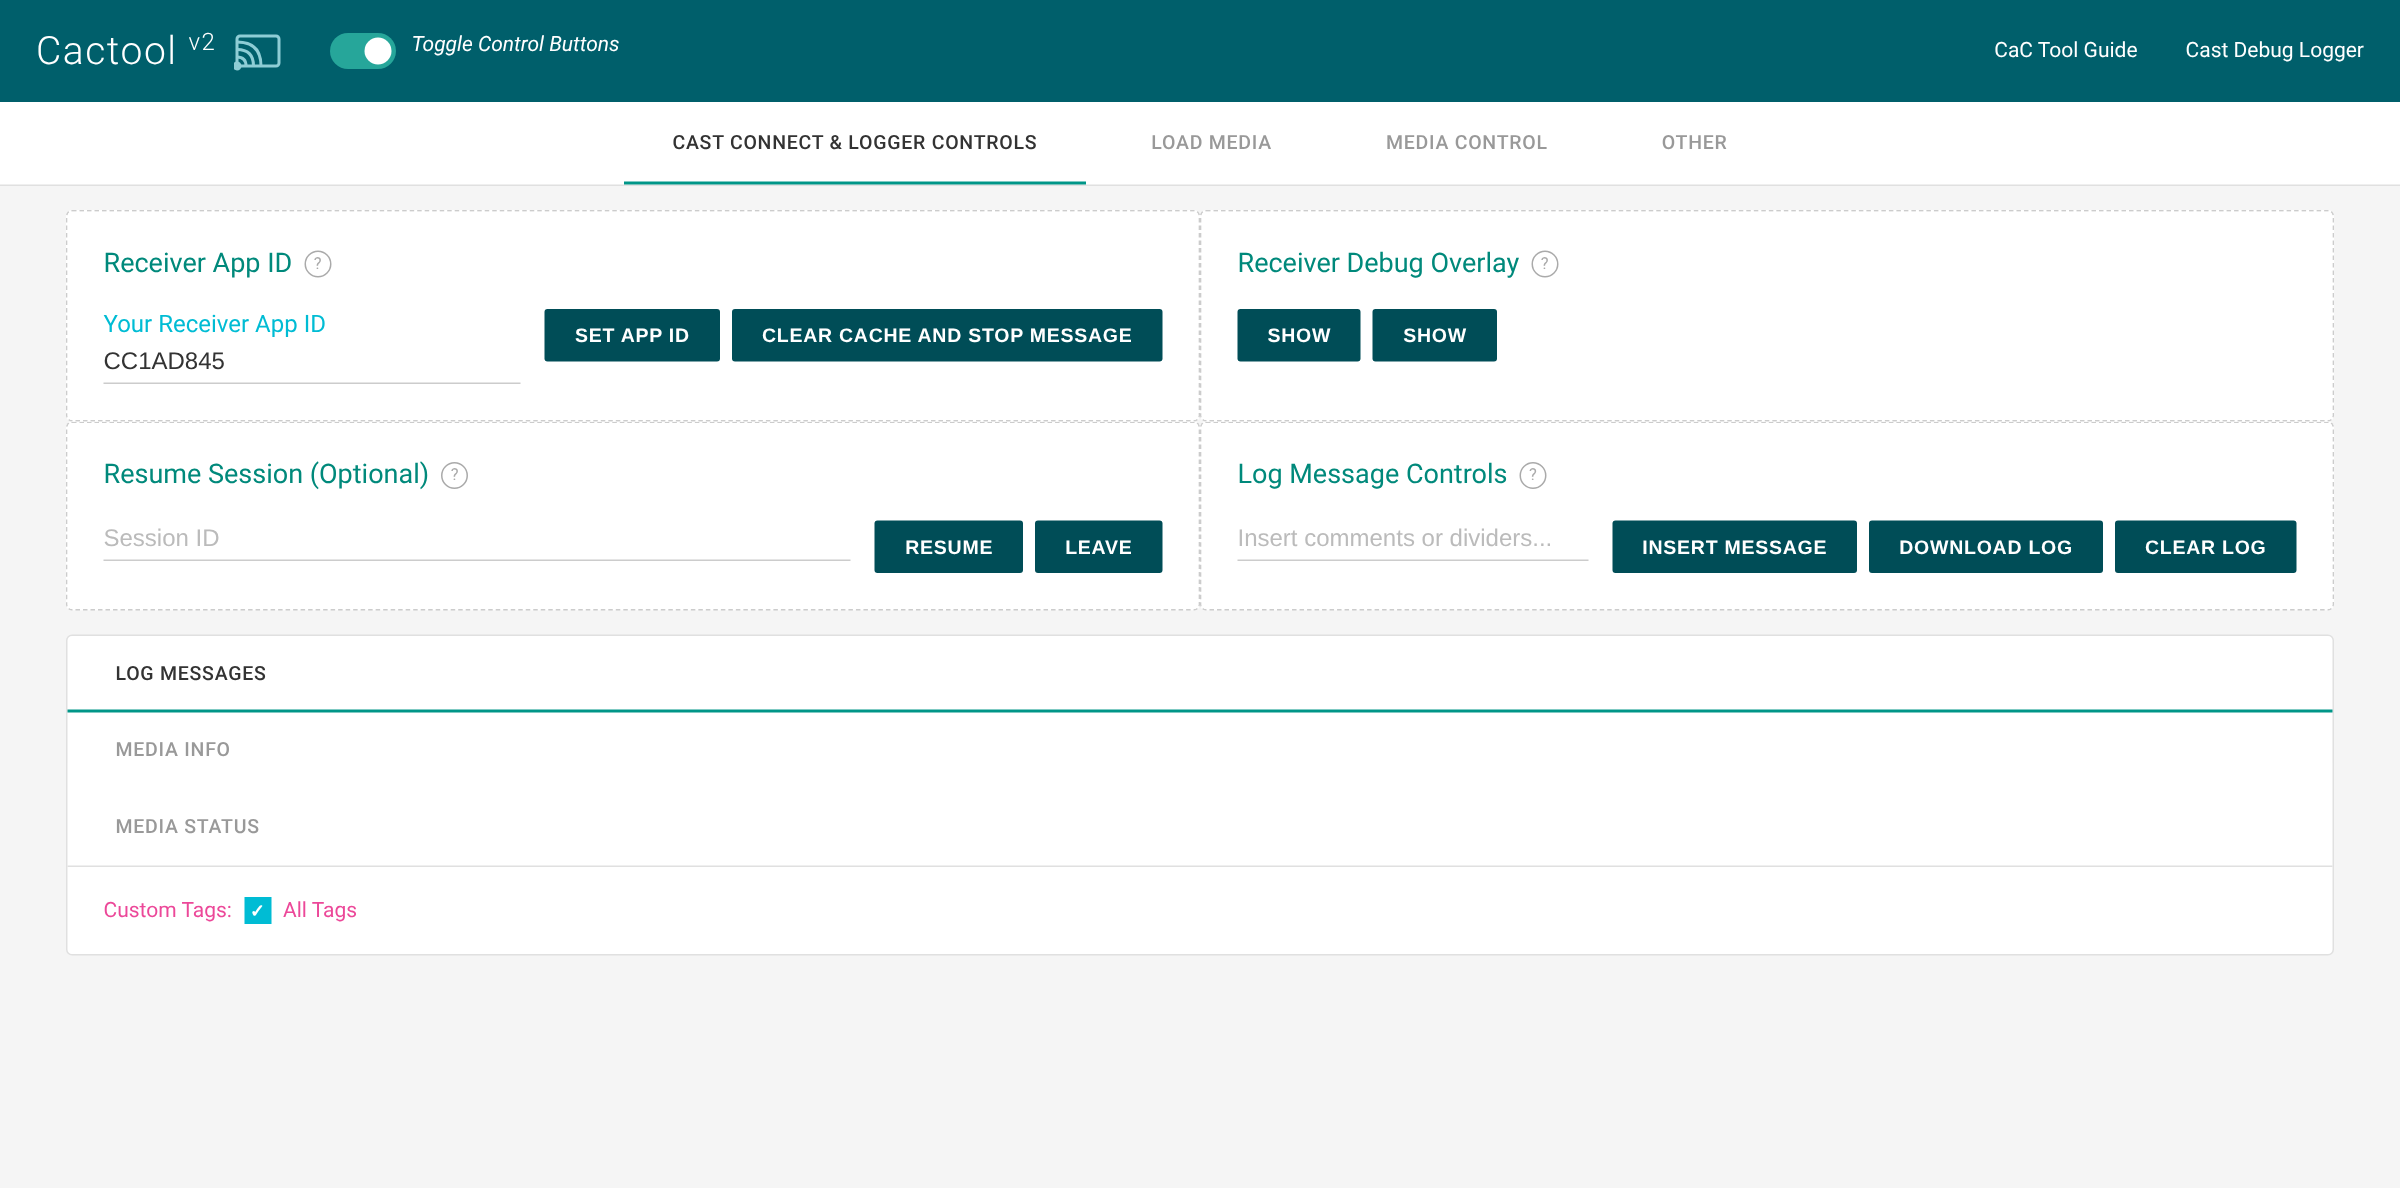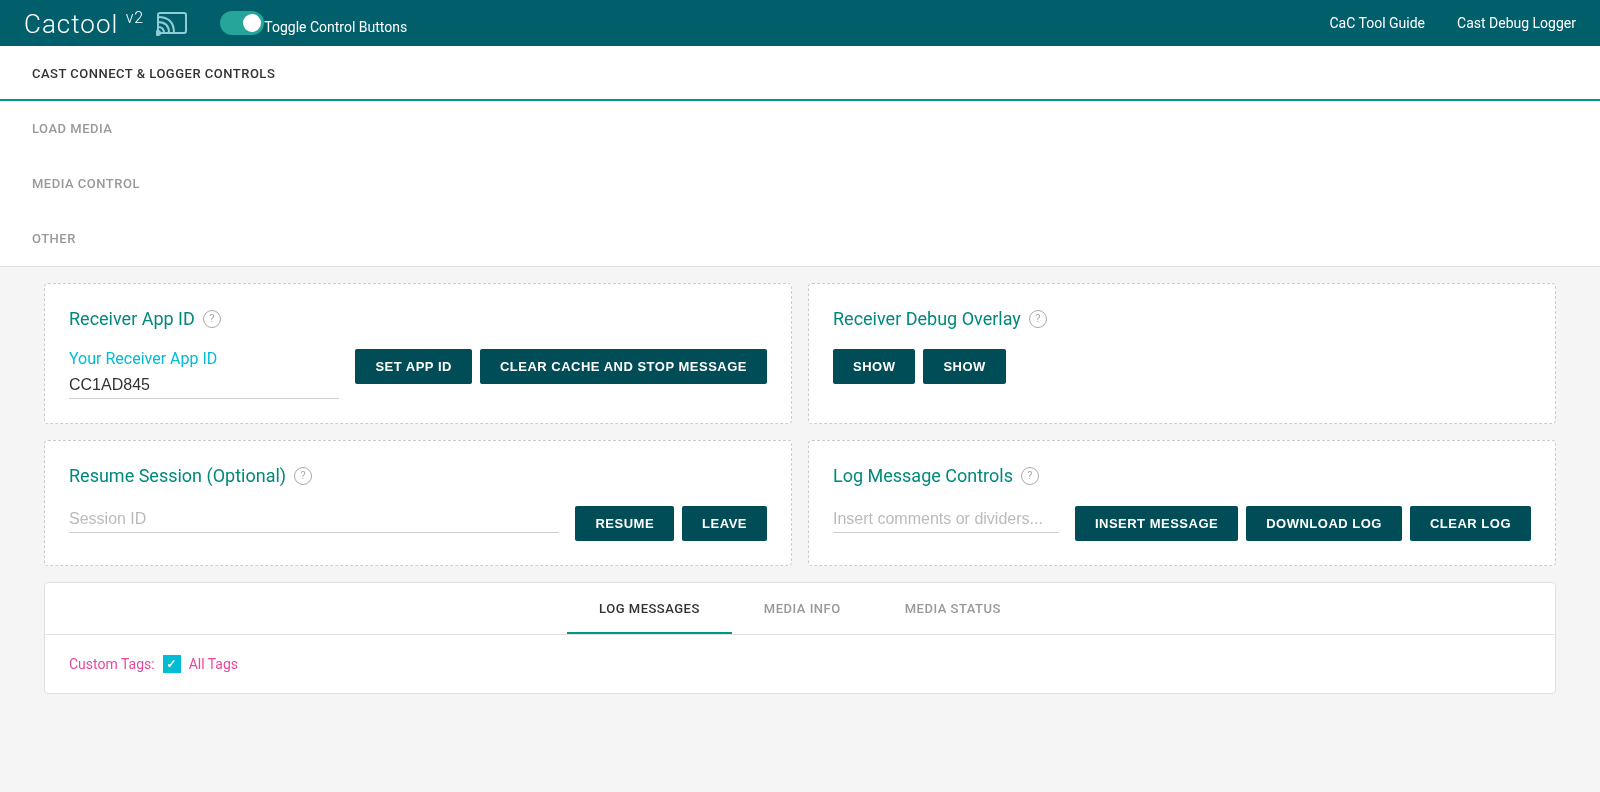--- a/index.html
+++ b/index.html
@@ -1,21 +1,21 @@
 <!DOCTYPE html>
 <html><head>
   <meta charset="utf-8">
   <style>
     * { box-sizing: border-box; margin: 0; padding: 0; }
     body { font-family: 'Roboto', Arial, sans-serif; background: #f5f5f5; color: #333; }
 
     
     .header {
       background: #005f6b;
-      height: 46px;
+      height: 68px;
       display: flex;
       align-items: center;
       padding: 0 24px;
     }
     .header-left {
       display: flex;
       align-items: center;
       gap: 12px;
       flex: 1;
     }
@@ -31,22 +31,24 @@
     }
     .cast-icon {
       width: 36px;
       height: 36px;
       fill: none;
       stroke: #8ecdd5;
       stroke-width: 2;
     }
     .toggle-area {
       display: flex;
-      align-items: flex-end;
+      align-items: flex-start;
+      gap: 10px;
       margin-left: 16px;
+      font-style: italic;
     }
     .toggle-switch {
       width: 44px;
       height: 24px;
       background: #26a69a;
       border-radius: 12px;
       position: relative;
       cursor: pointer;
     }
     .toggle-switch::after {
@@ -73,22 +75,21 @@
       font-size: 14px;
       font-weight: 400;
     }
 
     
     .tabs-bar {
       background: white;
       border-bottom: 1px solid #e0e0e0;
       display: flex;
       justify-content: center;
-      gap: 0;
-      flex-direction: column;
+      gap: 12px;
     }
     .tab-item {
       padding: 20px 32px;
       font-size: 13px;
       font-weight: 500;
       letter-spacing: 0.5px;
       color: #999;
       cursor: pointer;
       position: relative;
       text-transform: uppercase;
@@ -110,21 +111,20 @@
     .main-content {
       padding: 16px 24px;
       max-width: 1560px;
       margin: 0 auto;
     }
 
     
     .cards-grid {
       display: grid;
       grid-template-columns: 1fr 1fr;
-      gap: 16px;
       margin-bottom: 16px;
     }
 
     .card {
       background: white;
       border: 1px dashed #ccc;
       border-radius: 4px;
       padding: 24px;
     }
 
@@ -216,20 +216,21 @@
       background: white;
       border: 1px solid #e0e0e0;
       border-radius: 4px;
       margin-top: 8px;
     }
 
     .log-tabs-bar {
       display: flex;
       justify-content: center;
       border-bottom: 1px solid #e0e0e0;
+      flex-direction: column;
     }
     .log-tab-item {
       padding: 18px 32px;
       font-size: 13px;
       font-weight: 500;
       letter-spacing: 0.5px;
       color: #999;
       cursor: pointer;
       position: relative;
       text-transform: uppercase;

